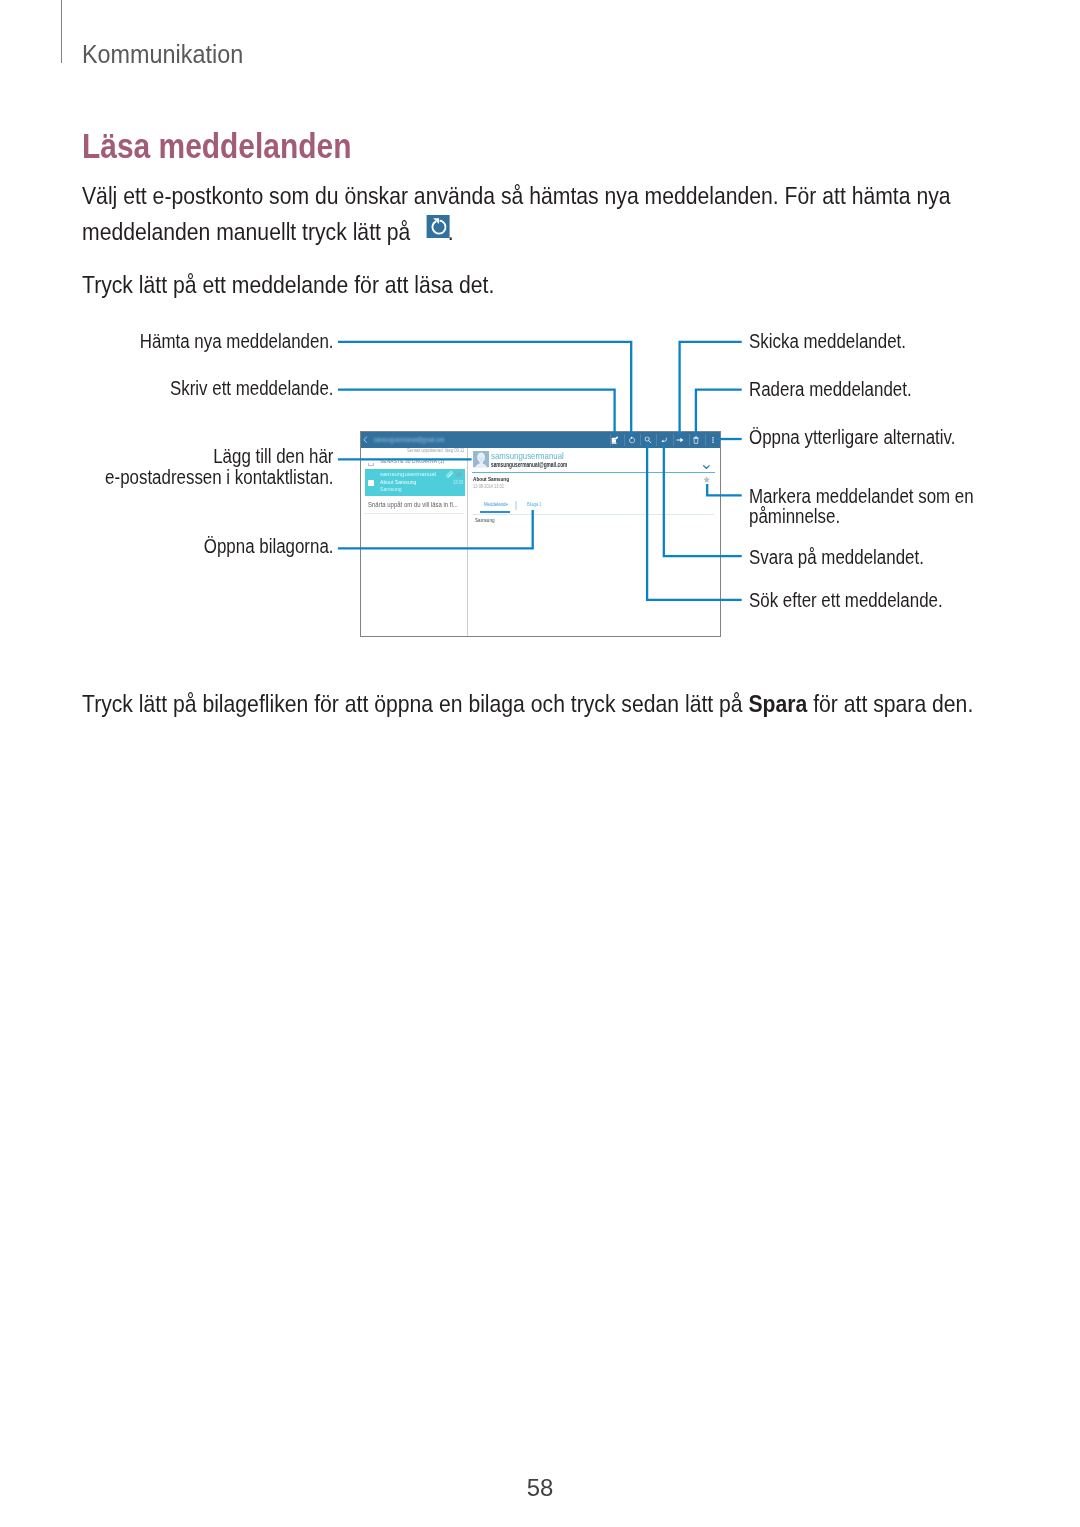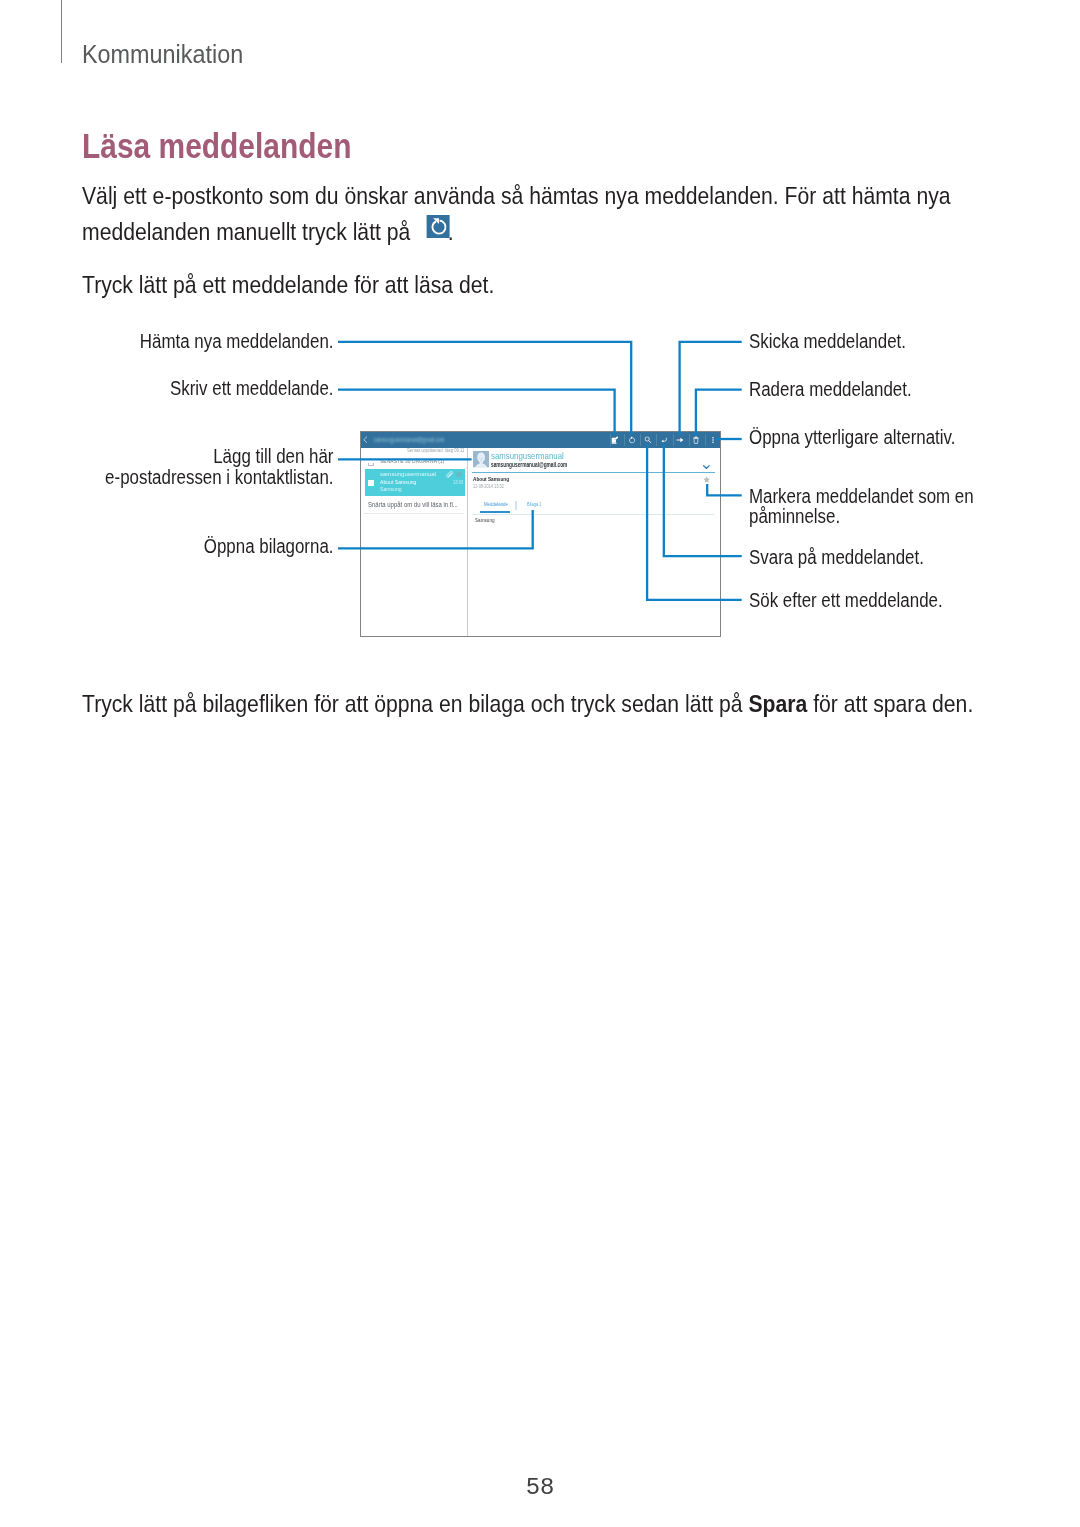--- a/index.html
+++ b/index.html
@@ -34,21 +34,21 @@
   .co.r{transform-origin:100% 0;}
 
   
   #leaders{position:absolute;left:0;top:0;width:1080px;height:1527px;z-index:5;pointer-events:none;}
 
   
   .shot{position:absolute;left:360px;top:431px;width:360.6px;height:205.6px;
         border:1px solid #808285;background:#fff;box-sizing:border-box;overflow:hidden;}
 
   .pagenum{position:absolute;left:0;top:1475.5px;width:1080px;text-align:center;
-           font-size:23.9px;color:#414042;line-height:1;font-family:Liberation Mono, monospace;}
+           font-size:23.9px;color:#414042;line-height:1;}
 
   
   .shot *{box-sizing:border-box;}
   .shot div{position:absolute;white-space:nowrap;line-height:1;}
   .shot svg{position:absolute;}
 
   
   .tb{left:0;top:0;width:359px;height:16.1px;background:#32719d;}
   .tb-back{left:2.3px;top:4.0px;filter:blur(0.35px);}
   .tb-acct{left:13.1px;top:4.5px;font-size:6.6px;color:#bde6f6;opacity:.62;

